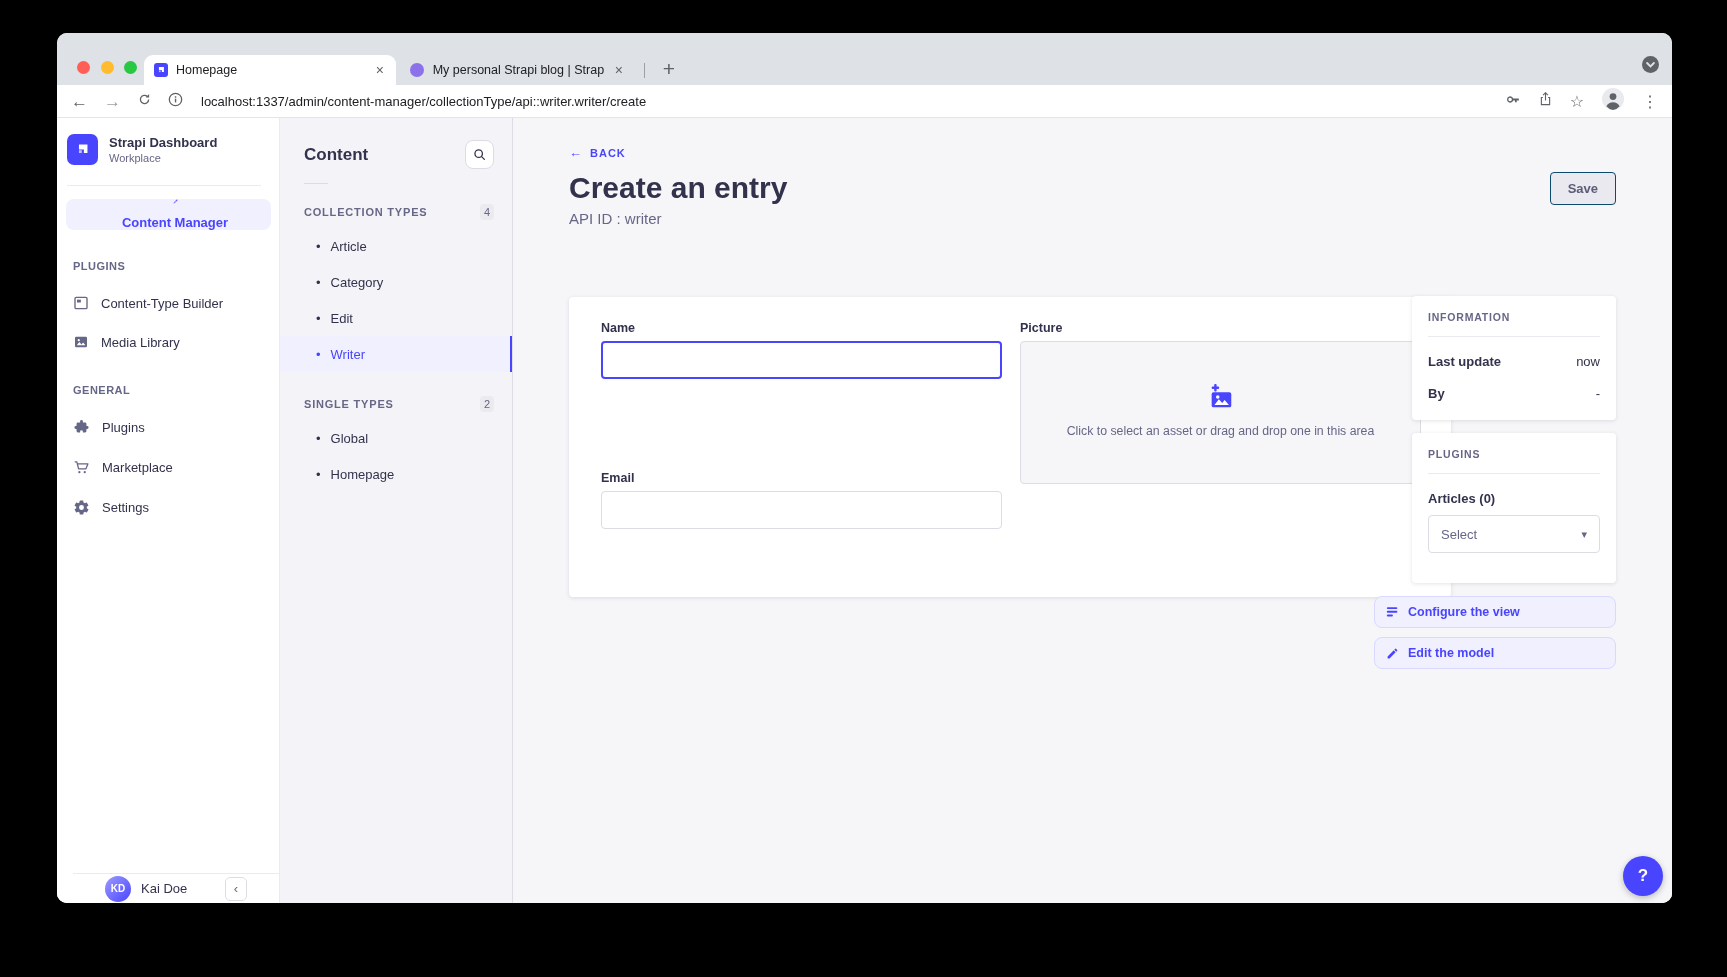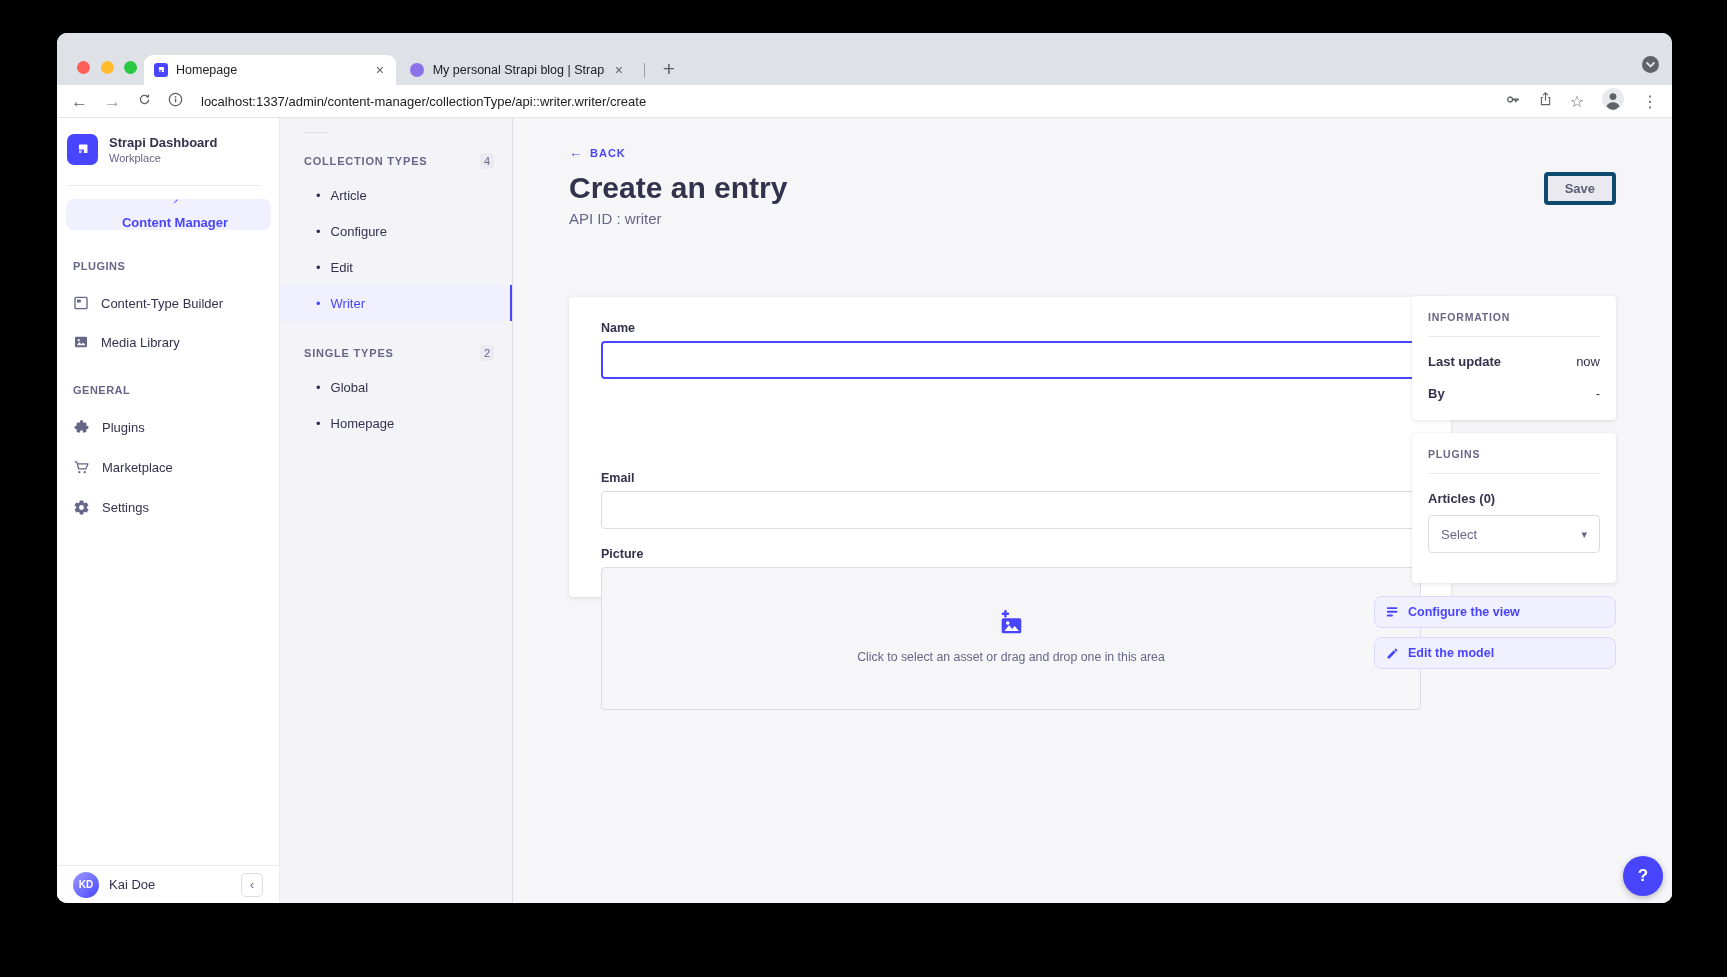--- a/index.html
+++ b/index.html
@@ -41,21 +41,21 @@
   .brand { display:flex; gap:11px; padding:16px 14px 0 10px; align-items:center; }
   .brand-logo { width:31px; height:31px; border-radius:7px; background:#4945ff; display:flex; align-items:center; justify-content:center; flex:0 0 auto; }
   .brand-title { font-size:13px; font-weight:bold; color:#32324d; }
   .brand-sub { font-size:11px; color:#666687; margin-top:2px; }
   .side-div { height:1px; background:#eaeaef; margin:20px 18px 0 10px; }
   .cm-pill { margin:13px 8px 0 9px; height:31px; border-radius:8px; background:#f0f0ff; display:flex; align-items:center; gap:11px; padding-left:13px;flex-direction:column; }
   .cm-pill span { font-size:13px; font-weight:bold; color:#4945ff; }
   .side-section { margin:30px 0 0 16px; font-size:11px; font-weight:bold; color:#666687; letter-spacing:.5px; }
   .side-item { margin:23px 0 0 16px; display:flex; align-items:center; gap:12px; }
   .side-item span { font-size:13px; color:#32324d; }
-  .side-foot { margin-top:auto; border-top:1px solid #eaeaef; height:38px; display:flex; align-items:center; padding:0 16px; }
+  .side-foot { margin-top:auto; border-top:1px solid #eaeaef; height:30px; display:flex; align-items:center; padding:0 32px;margin-left:16px; }
   .avatar { width:26px; height:26px; border-radius:50%; background:linear-gradient(135deg,#9d9bff,#4945ff);
             color:#fff; font-size:10px; font-weight:bold; display:flex; align-items:center; justify-content:center; }
   .foot-name { font-size:13px; color:#32324d; margin-left:10px; font-weight:500; }
   .collapse-btn { margin-left:auto; width:22px; height:24px; border:1px solid #dcdce4; border-radius:5px; background:#fff;
                   color:#666687; font-size:13px; display:flex; align-items:center; justify-content:center; }
 
   .subnav { width:233px; background:#f4f4f8; border-right:1px solid #dcdce4; flex:0 0 auto; }
   .subnav-head { display:flex; justify-content:space-between; align-items:center; padding:22px 18px 0 24px; }
   .subnav-title { font-size:17px; font-weight:bold; color:#32324d; }
   .search-btn { width:29px; height:29px; background:#fff; border:1px solid #dcdce4; border-radius:8px; display:flex; align-items:center; justify-content:center; }
@@ -69,25 +69,25 @@
   .nav-row span.lbl { font-size:13px; color:#32324d; }
   .nav-row.active { background:#f0f0ff; border-right:2px solid #4945ff; }
   .nav-row.active .nav-bullet, .nav-row.active span.lbl { color:#4945ff; font-weight:500; }
 
   .main { flex:1; position:relative; background:#f6f6f9; }
   .back-link { position:absolute; left:56px; top:27px; display:flex; align-items:center; gap:8px; }
   .back-arrow { font-size:13px; color:#4945ff; }
   .back-text { font-size:11px; font-weight:bold; color:#4945ff; letter-spacing:1px; }
   .page-title { position:absolute; left:56px; top:53px; font-size:30px; font-weight:bold; color:#32324d; }
   .page-sub { position:absolute; left:56px; top:92px; font-size:15px; color:#666687; }
-  .save-btn { position:absolute; right:56px; top:54px; height:33px; padding:0 17px; background:#e9e9ef; border:4px solid #0c4a6e;
+  .save-btn { position:absolute; right:56px; top:54px; height:33px; padding:0 17px; background:#e9e9ef; border:1px solid #0c4a6e;
               border-radius:4px; font-size:13px; font-weight:bold; color:#5c5c77; display:flex; align-items:center; }
 
   .form-card { position:absolute; left:56px; top:179px; width:882px; height:300px; background:#fff; border-radius:4px;
-               box-shadow:0 1px 4px rgba(33,33,52,.12); padding:24px 30px 24px 32px; display:flex; gap:18px;flex-direction:column; }
+               box-shadow:0 1px 4px rgba(33,33,52,.12); padding:24px 30px 24px 32px; display:flex; gap:18px; }
   .form-col { flex:1; }
   .field-label { font-size:12.5px; font-weight:bold; color:#32324d; margin-bottom:6px; }
   .text-input { width:100%; height:38px; border:1px solid #dcdce4; border-radius:4px; background:#fff; padding:0 12px;
                 font-size:13px; color:#32324d; font-family:"Liberation Sans",sans-serif; outline:none; }
   .text-input.focused { border:2px solid #4945ff; }
   .email-field { margin-top:92px; }
   .dropzone { height:143px; background:#f6f6f9; border:1px solid #dcdce4; border-radius:4px; display:flex; flex-direction:column;
               align-items:center; justify-content:center; gap:11px; padding:0 16px; }
   .dropzone-text { font-size:12.3px; color:#666687; text-align:center; line-height:1.55; max-width:330px; }
 
@@ -258,34 +258,43 @@
       </div>
 
       <div class="side-foot">
         <div class="avatar">KD</div>
         <span class="foot-name">Kai Doe</span>
         <div class="collapse-btn">‹</div>
       </div>
     </div>
 
     <div class="subnav">
+      <div class="subnav-head">
+        <span class="subnav-title">Content</span>
+        <div class="search-btn">
+          <svg width="13" height="13" viewBox="0 0 16 16">
+              <circle cx="7" cy="7" r="4.6" fill="none" stroke="#32324d" stroke-width="1.6"></circle>
+              <line x1="10.6" y1="10.6" x2="14" y2="14" stroke="#32324d" stroke-width="1.6" stroke-linecap="round"></line>
+            </svg>
+        </div>
+      </div>
       <div class="subnav-div"></div>
 
       <div class="group-head">
         <span class="group-label">COLLECTION TYPES</span>
         <span class="count-badge">4</span>
       </div>
       <div class="nav-list">
         <div class="nav-row">
           <span class="nav-bullet">•</span>
           <span class="lbl">Article</span>
         </div>
         <div class="nav-row">
           <span class="nav-bullet">•</span>
-          <span class="lbl">Configure</span>
+          <span class="lbl">Category</span>
         </div>
         <div class="nav-row">
           <span class="nav-bullet">•</span>
           <span class="lbl">Edit</span>
         </div>
         <div class="nav-row active">
           <span class="nav-bullet">•</span>
           <span class="lbl">Writer</span>
         </div>
       </div>

